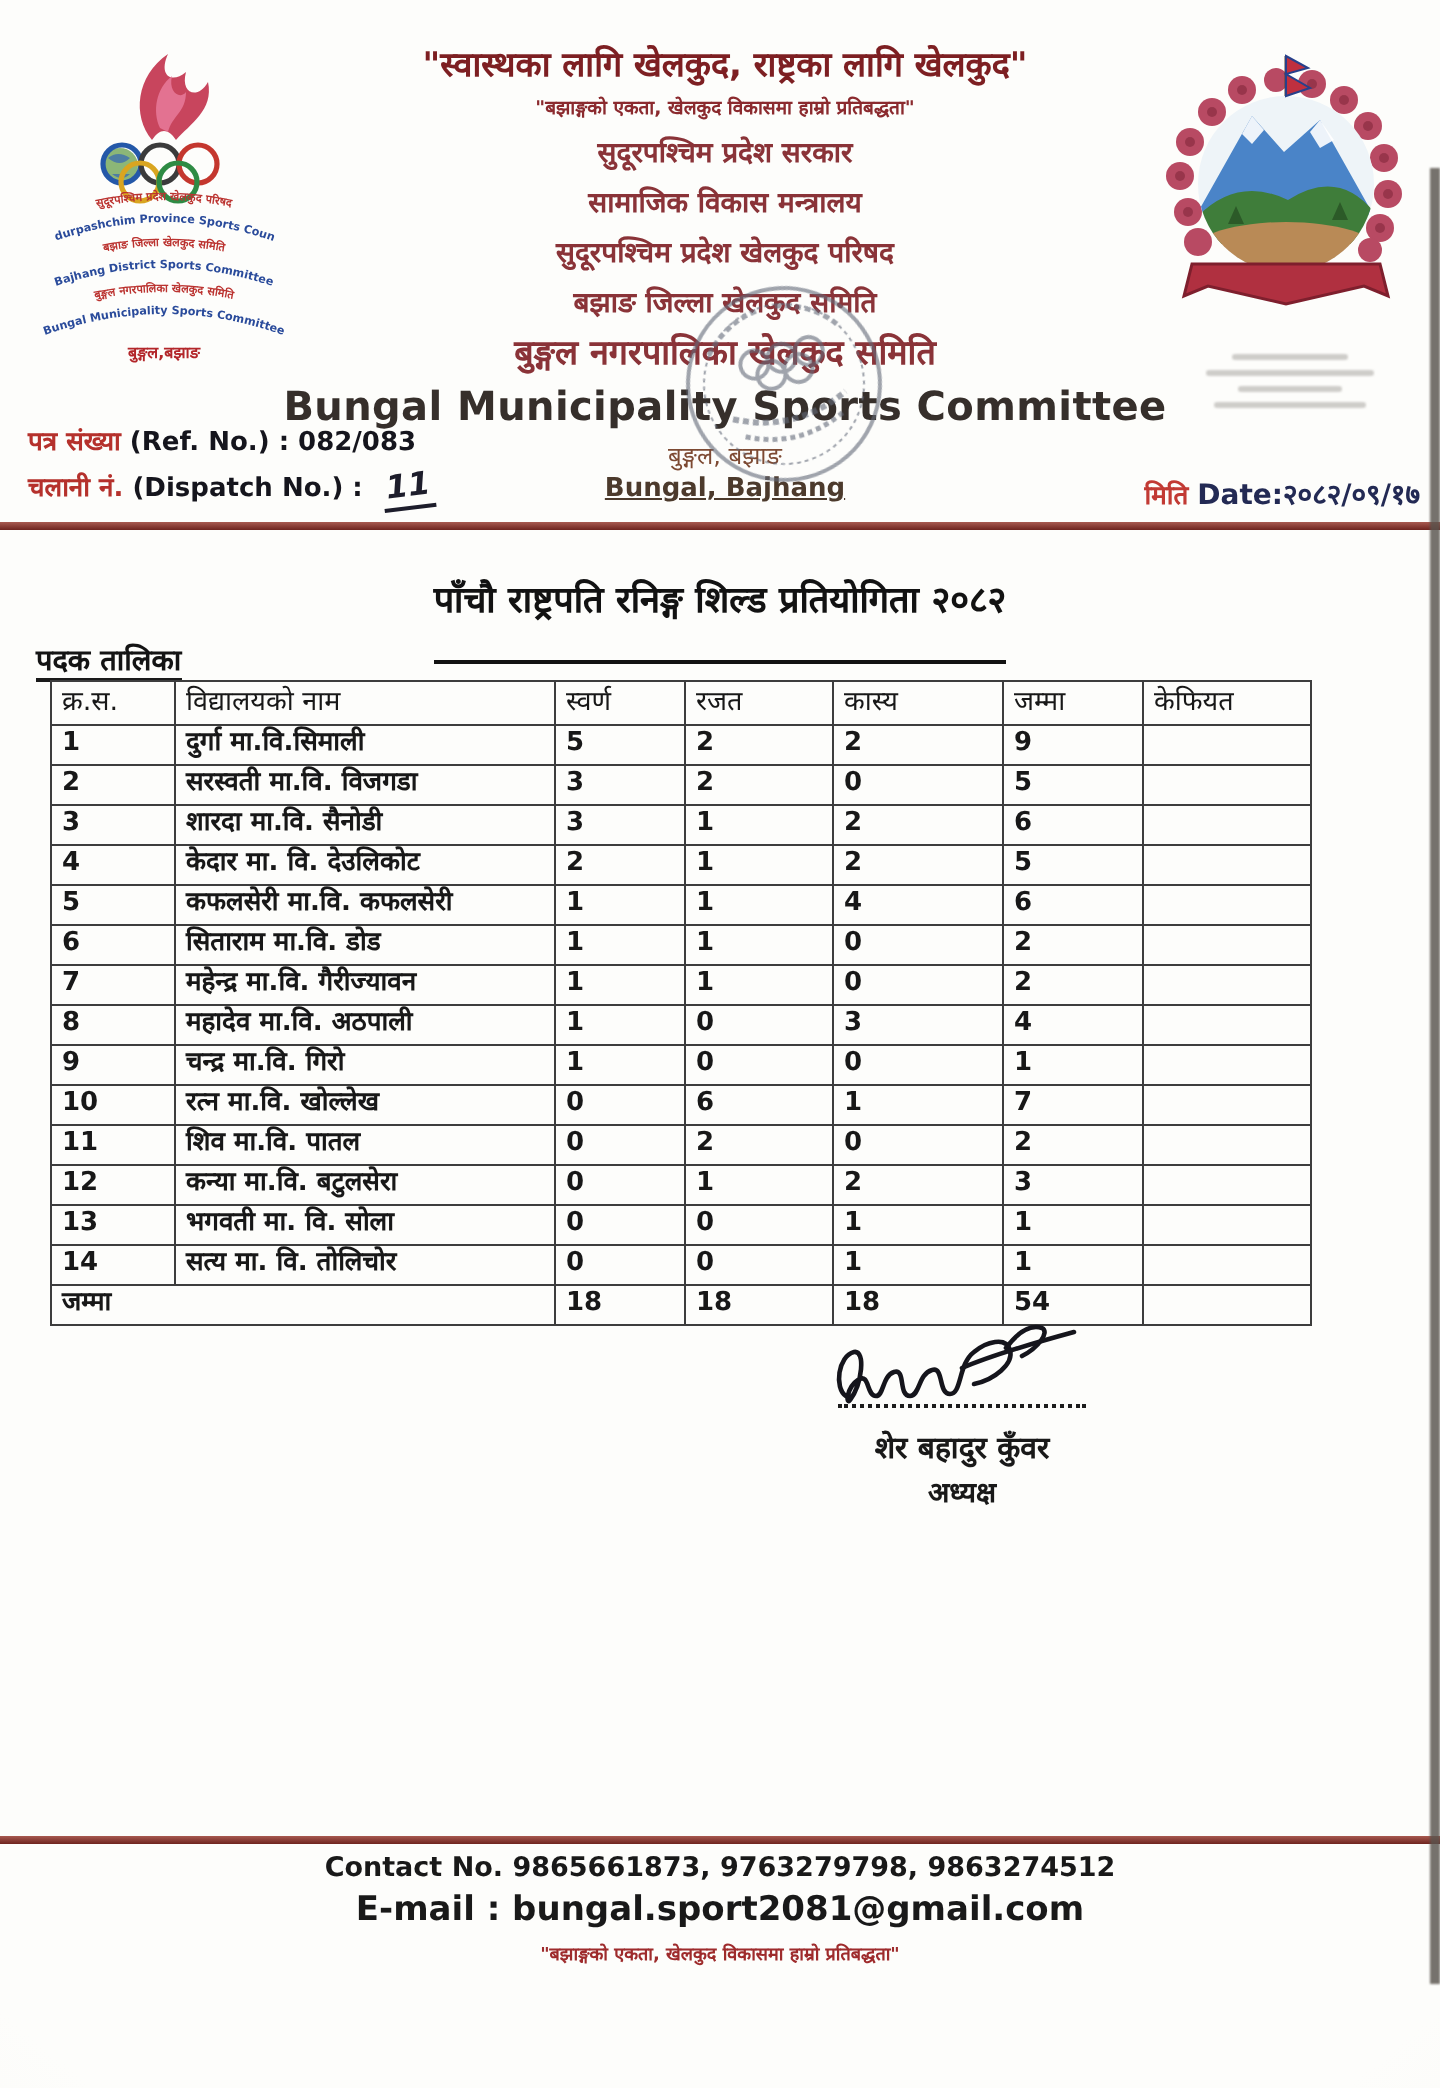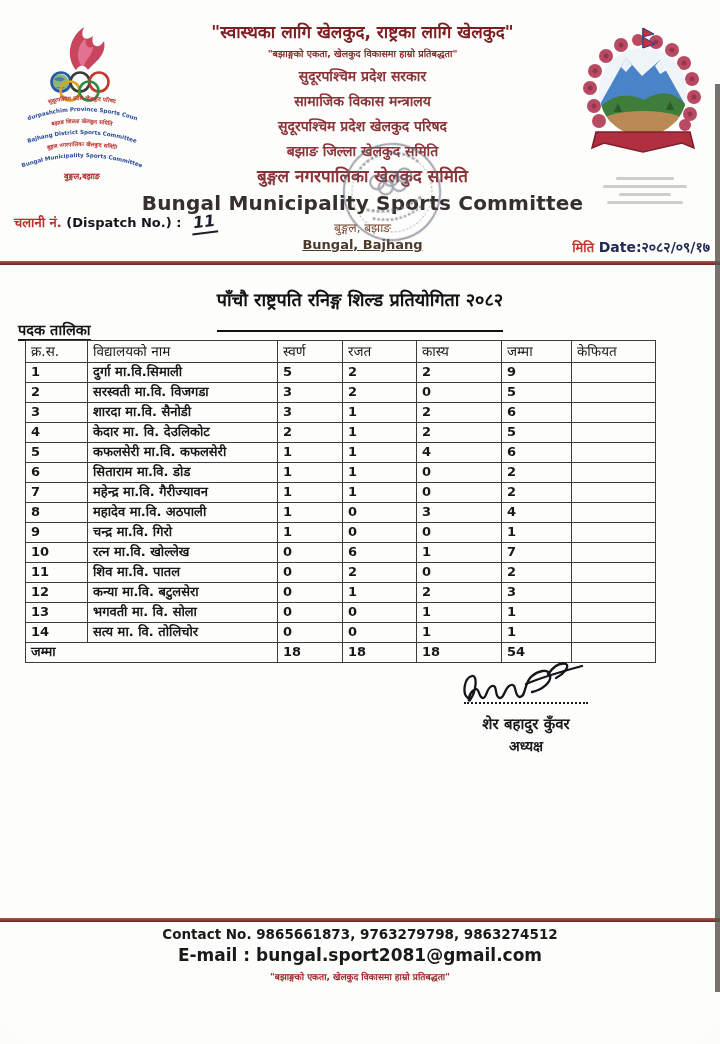--- a/index.html
+++ b/index.html
@@ -50,21 +50,21 @@
     border-bottom:2.5px solid #121212;padding-bottom:19px;white-space:nowrap;}
   .table-label{position:absolute;left:18px;top:319px;font-size:14.5px;font-weight:bold;
     color:#141414;border-bottom:2px solid #1a1a1a;padding-bottom:0px;}
   
   table.medals{position:absolute;left:25px;top:340px;width:630px;border-collapse:collapse;table-layout:fixed;}
   .medals th,.medals td{border:1.6px solid #3d3d3d;font-size:13px;font-weight:600;color:#181818;
     padding:0 5px;text-align:left;height:19px;line-height:1.15;white-space:nowrap;overflow:hidden;}
   .medals th{font-weight:normal;font-size:13.5px;height:21px;}
   .medals tr[data-name="table-total-row"] td{font-weight:bold;}
   
-  .sig{position:absolute;left:431px;top:648px;width:190px;text-align:center;}
+  .sig{position:absolute;left:386px;top:648px;width:190px;text-align:center;}
   .sig svg{display:block;margin:0 auto;}
   .sig-line{width:124px;margin:-8px auto 0;border-bottom:2.5px dotted #1c1c1c;height:0;}
   .sig-name{margin-top:9px;font-size:15px;font-weight:bold;color:#191919;white-space:nowrap;}
   .sig-post{font-size:14px;font-weight:bold;color:#191919;margin-top:3px;}
   
   .footer{position:absolute;top:926px;left:0;width:720px;text-align:center;}
   .f-contact{font-size:13.5px;font-weight:bold;color:#191919;}
   .f-email{font-size:17px;font-weight:bold;color:#191919;margin-top:3px;}
   .f-motto{font-size:9px;font-weight:bold;color:#9e2b2c;margin-top:5px;}
 </style>
@@ -190,20 +190,24 @@
         <circle cx="46" cy="45" r="7"></circle>
           <circle cx="60" cy="45" r="7"></circle>
       </g>
       <path d="M22,62 Q51,76 80,62" fill="none" stroke="#636a79" stroke-width="3" stroke-dasharray="3 2"></path>
       <path d="M26,72 Q51,84 76,72" fill="none" stroke="#636a79" stroke-width="2.5" stroke-dasharray="2.5 2"></path>
       <path d="M18,28 Q30,14 48,12 M56,12 Q76,16 85,30" fill="none" stroke="#636a79" stroke-width="2.5" stroke-dasharray="3 2"></path>
     </svg>
   </div>
 
   <div class="ref" data-name="reference-block">
+    <div data-name="ref-no-line">
+      <span class="lbl-red" data-name="ref-no-label-np">पत्र संख्या</span>
+      <span class="lbl-dark" data-name="ref-no-value">(Ref. No.) : 082/083</span>
+    </div>
     <div data-name="dispatch-no-line">
       <span class="lbl-red" data-name="dispatch-label-np">चलानी नं.</span>
       <span class="lbl-dark" data-name="dispatch-label-en">(Dispatch No.) :</span>
       <span class="dispatch-value" data-name="dispatch-number-handwritten">11</span>
     </div>
   </div>
   <div class="date" data-name="date-line">
     <span class="np" data-name="date-label-np">मिति</span>
     <span class="val" data-name="date-value">Date:२०८२/०९/१७</span>
   </div>

